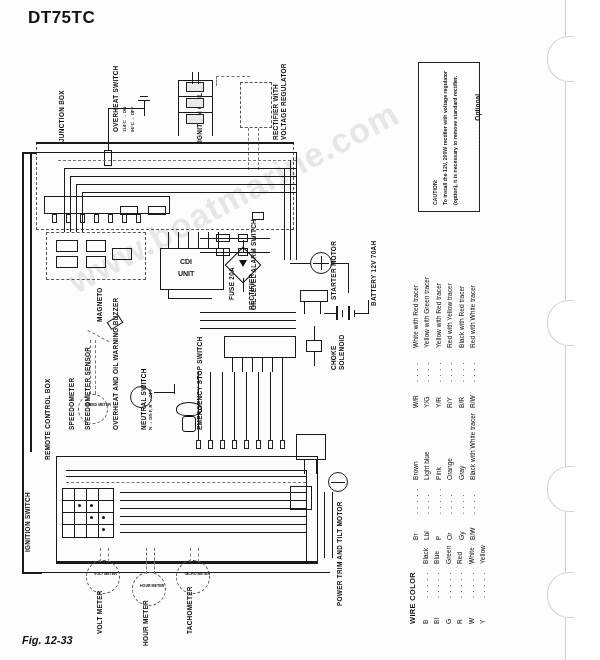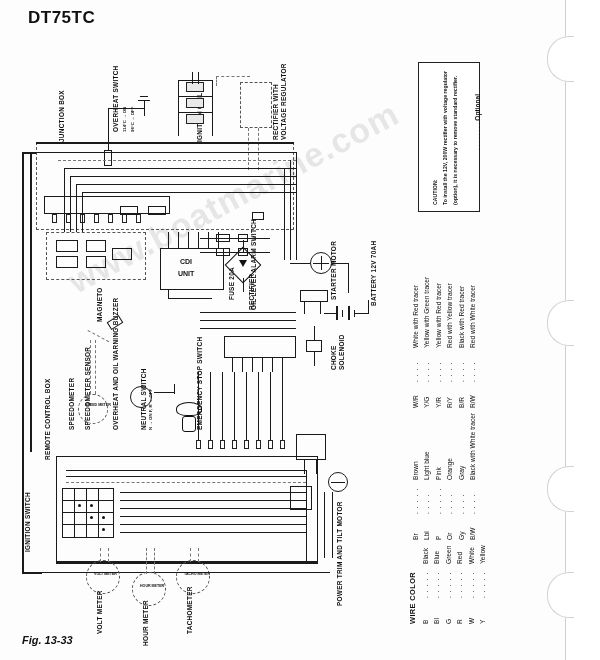--- a/index.html
+++ b/index.html
@@ -60,21 +60,21 @@
   #wm{position:absolute;left:120px;top:170px;width:330px;height:330px;
       transform:rotate(-28deg);font-size:34px;color:rgba(150,150,150,.22);
       font-weight:bold;letter-spacing:1px;pointer-events:none;}
 </style>
 </head>
 <body>
 
 <div id="page">
 
   <div id="title">DT75TC</div>
-  <div id="figcap">Fig. 13-33</div>
+  <div id="figcap">Fig. 12-33</div>
 
   <div id="wm">www.boatmarine.com</div>
 
   <div class="rightmargin"></div>
   <div class="punch" style="top:36px;"></div>
   <div class="punch" style="top:300px;"></div>
   <div class="punch" style="top:466px;"></div>
   <div class="punch" style="top:572px;"></div>
 
   <div id="diagram">

